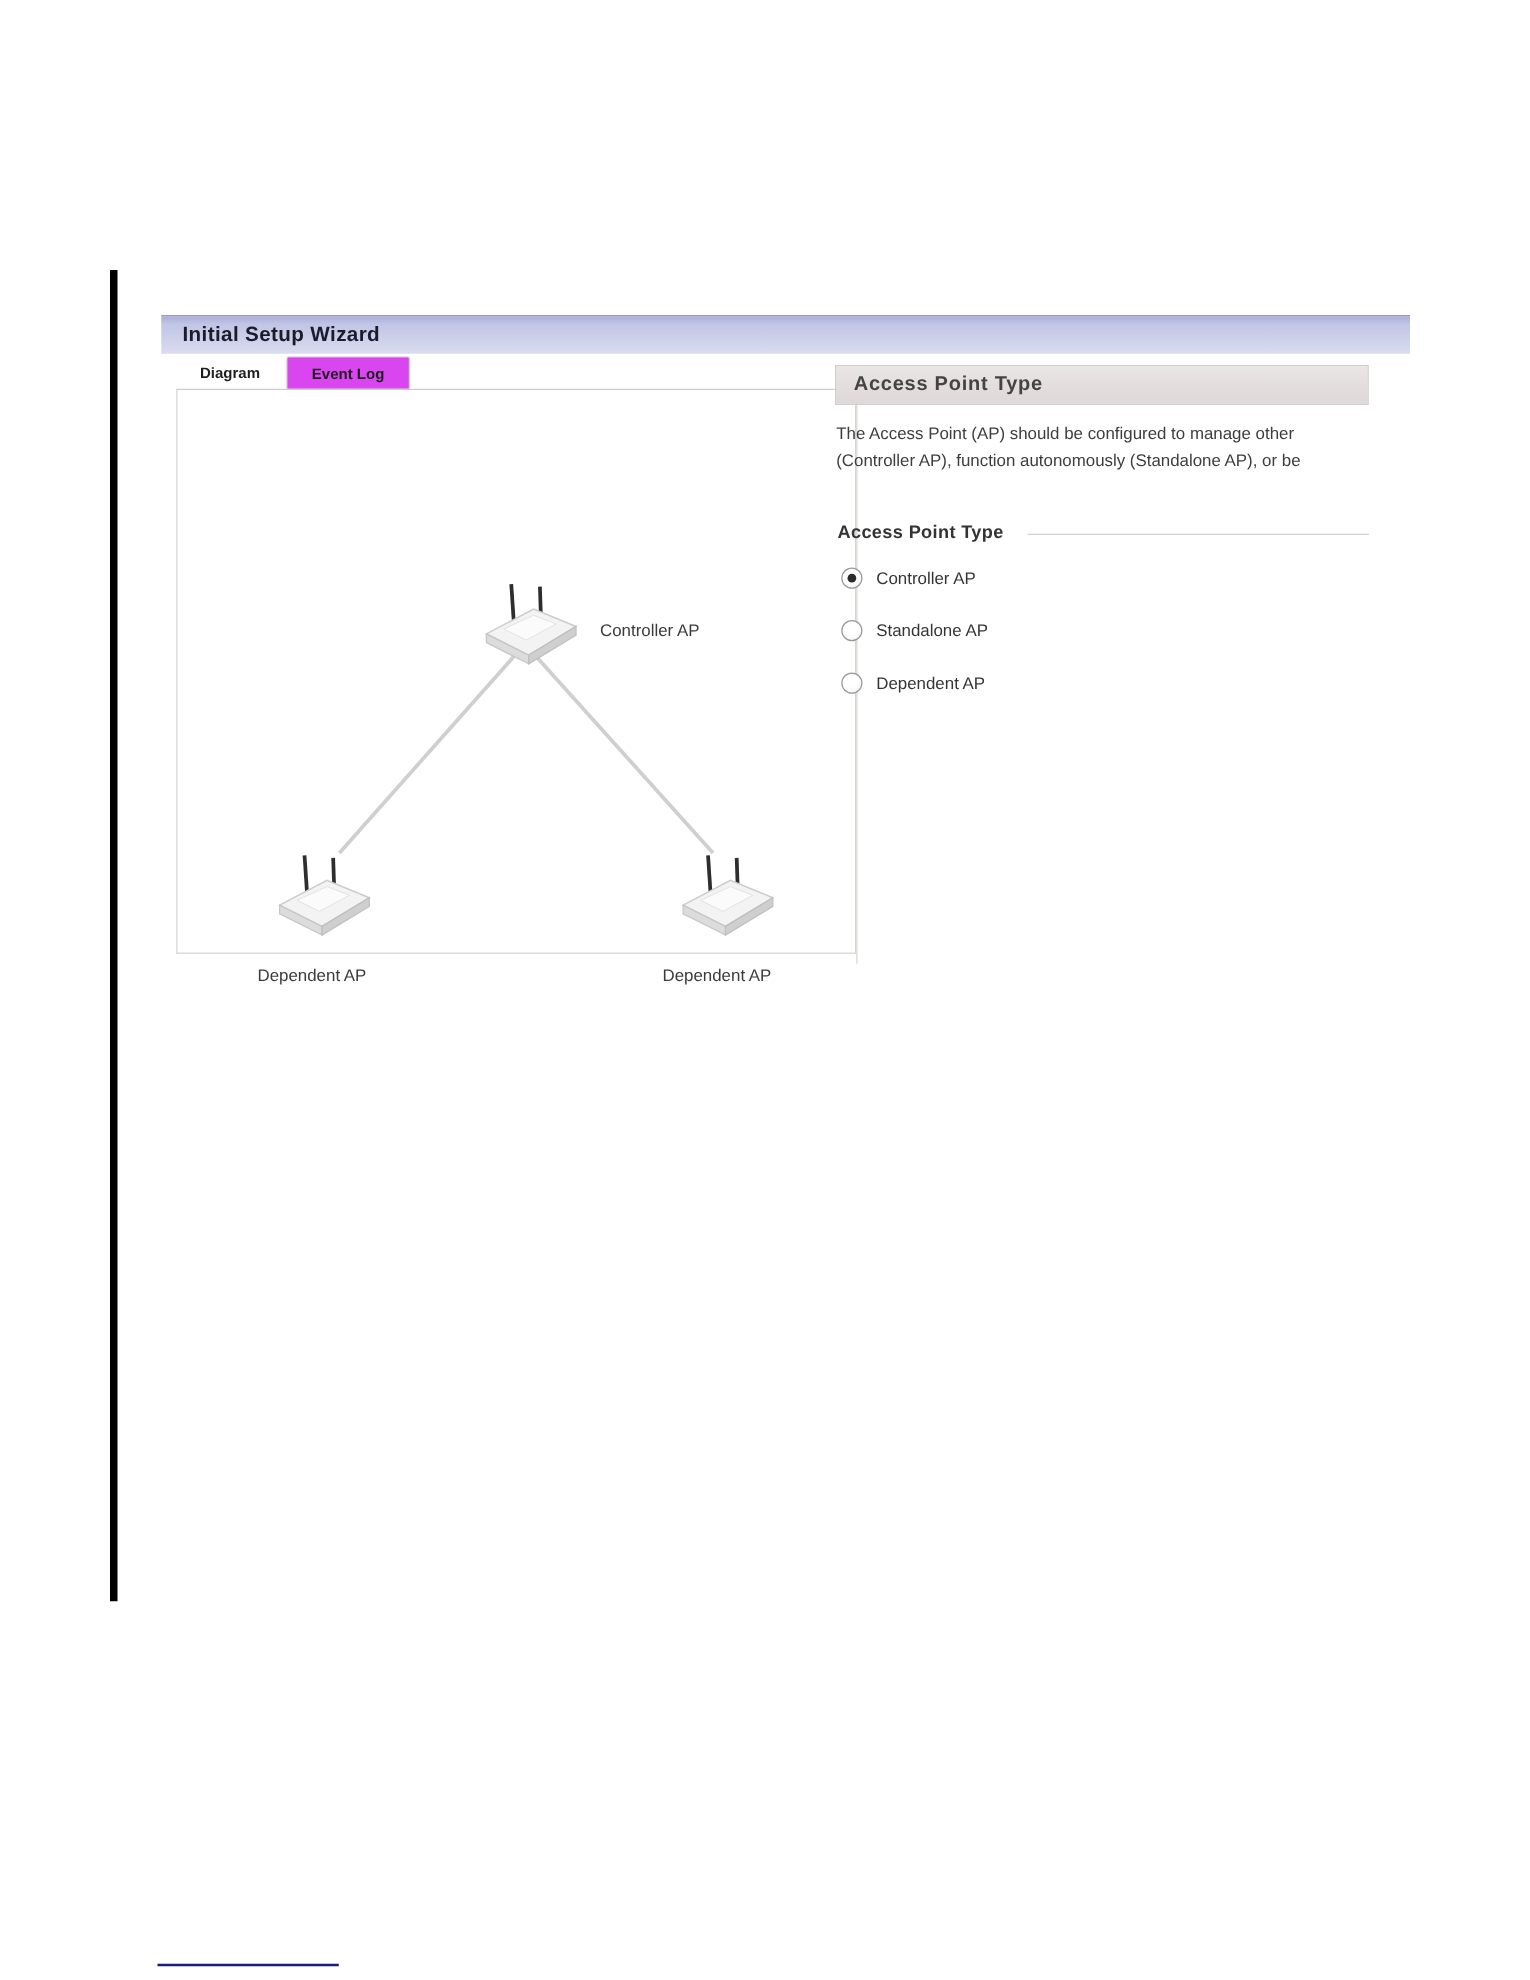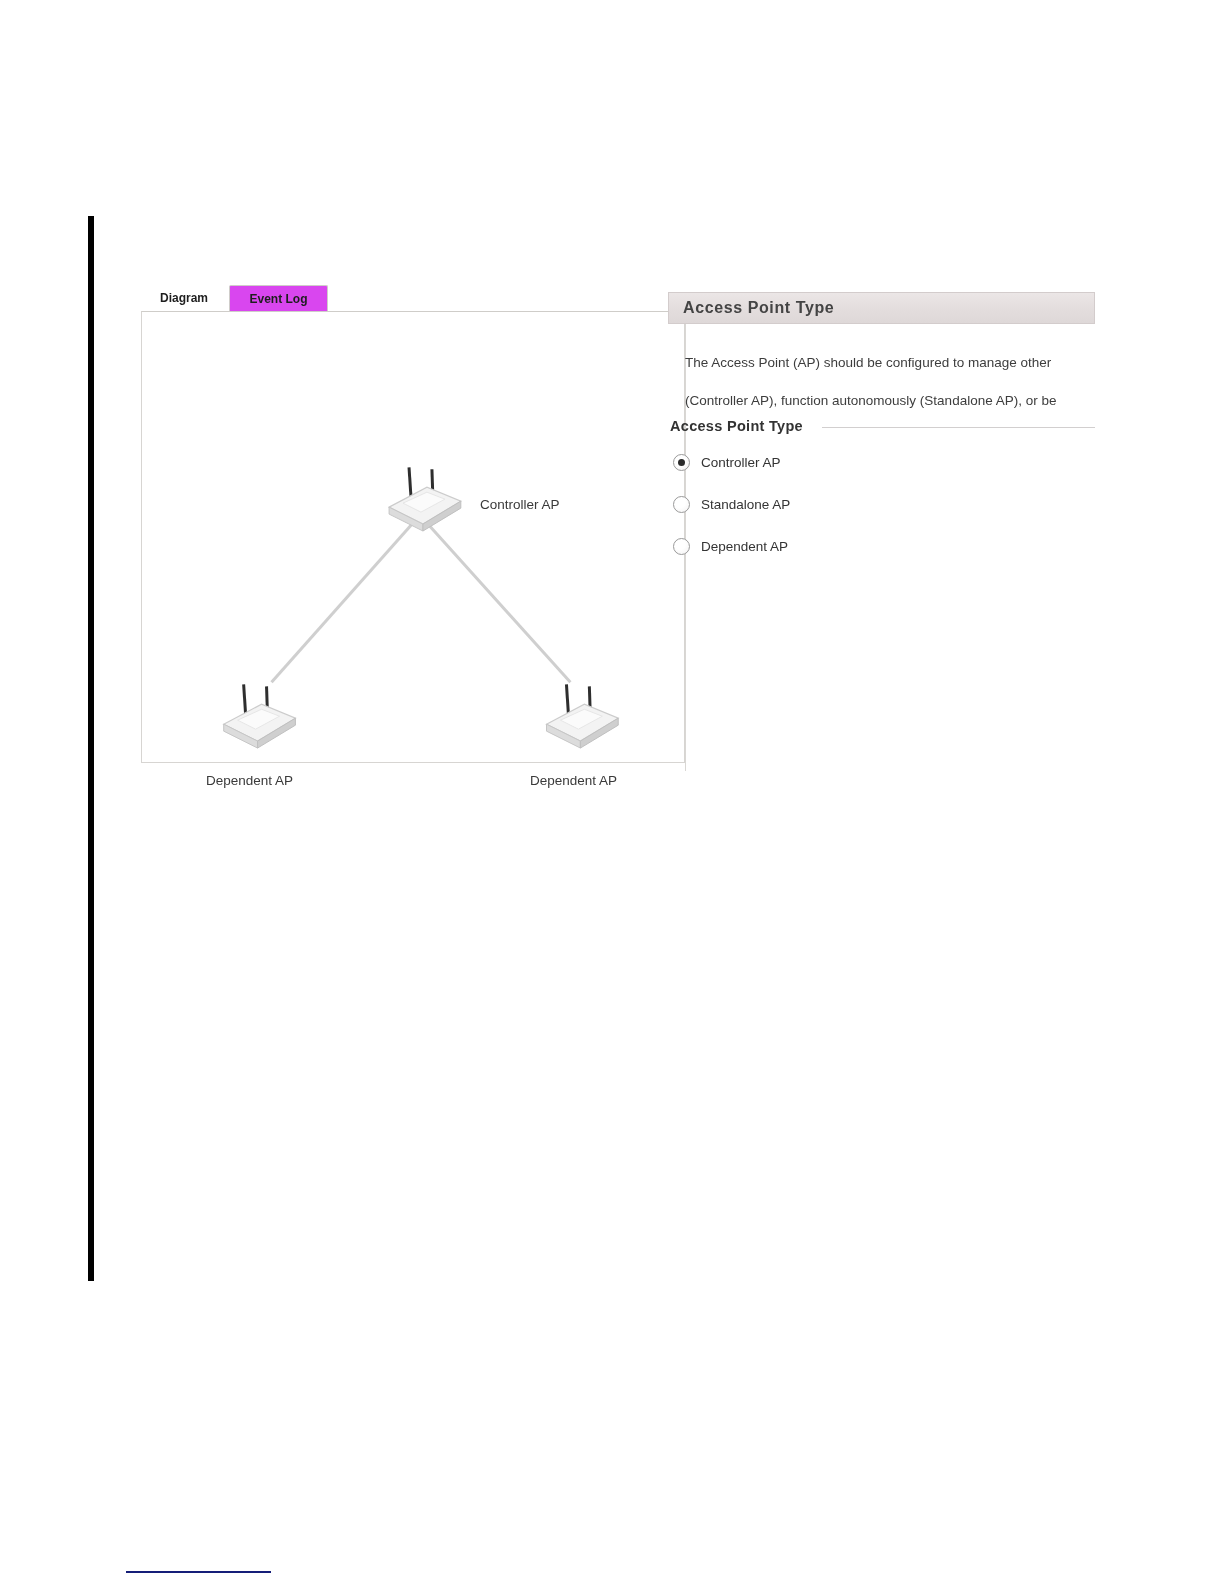--- a/index.html
+++ b/index.html
@@ -160,21 +160,21 @@
   }
   .description {
     position: absolute;
     left: 3px;
     top: 44px;
     width: 470px;
     font-size: 13.5px;
     line-height: 22px;
     color: #3d3d3d;
   }
-  .description p { margin: 16px; white-space: nowrap; }
+  .description p { margin: 0; white-space: nowrap; }
 
   
   .group {
     position: absolute;
     left: 4px;
     top: 126px;
     width: 425px;
     height: 130px;
   }
   .group-legend {
@@ -245,20 +245,23 @@
     background: #151e78;
   }
 </style>
 </head>
 <body>
 
 <div class="scan-bar"></div>
 
 <div class="app-window">
 
+  <div class="title-bar">
+    <span class="title-bar-text">Initial Setup Wizard</span>
+  </div>
 
   <div class="tab-strip">
     <div class="tab active">Diagram</div>
     <div class="tab inactive">Event Log</div>
   </div>
 
   <div class="diagram-panel">
     <svg class="diagram-canvas" viewBox="0 0 544 452" preserveAspectRatio="none">
 
       <line x1="272" y1="212" x2="130" y2="372" stroke="#cfcfcf" stroke-width="3"></line>

